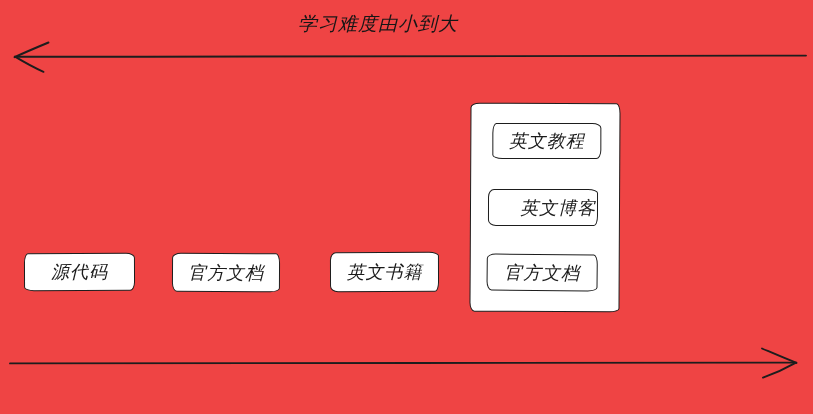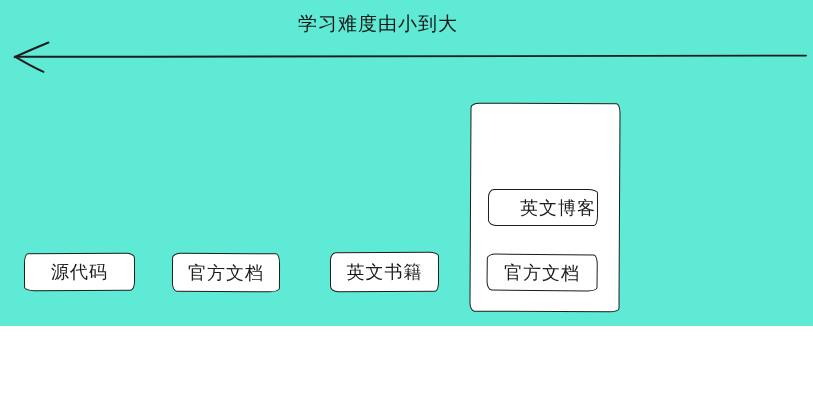--- a/index.html
+++ b/index.html
@@ -4,23 +4,24 @@
 <style>
   * { margin: 0; padding: 0; box-sizing: border-box; }
   html, body { background: #ffffff; }
   body {
     font-family: "Liberation Sans", "DejaVu Sans", sans-serif;
     color: #1d1d1d;
   }
   .canvas {
     position: relative;
     width: 813px;
-    height: 326px;
-    background: #5eead4;
+    height: 414px;
+    background: #ef4444;
     overflow: hidden;
+    font-style: italic;
   }
   .arrows {
     position: absolute;
     left: 0; top: 0;
     width: 813px; height: 414px;
     pointer-events: none;
   }
   .axis-label {
     position: absolute;
     font-size: 19px;
@@ -90,20 +91,23 @@
 
   <div class="sketch r2 box-docs">
     <span>官方文档</span>
   </div>
 
   <div class="sketch r3 box-enbooks">
     <span>英文书籍</span>
   </div>
 
   <div class="sketch r2 group group1">
+    <div class="sketch r1 g1-i1">
+      <span>英文教程</span>
+    </div>
     <div class="sketch r3 g1-i2">
       <span>英文博客</span>
     </div>
     <div class="sketch r2 g1-i3">
       <span>官方文档</span>
     </div>
   </div>
 
 
 

